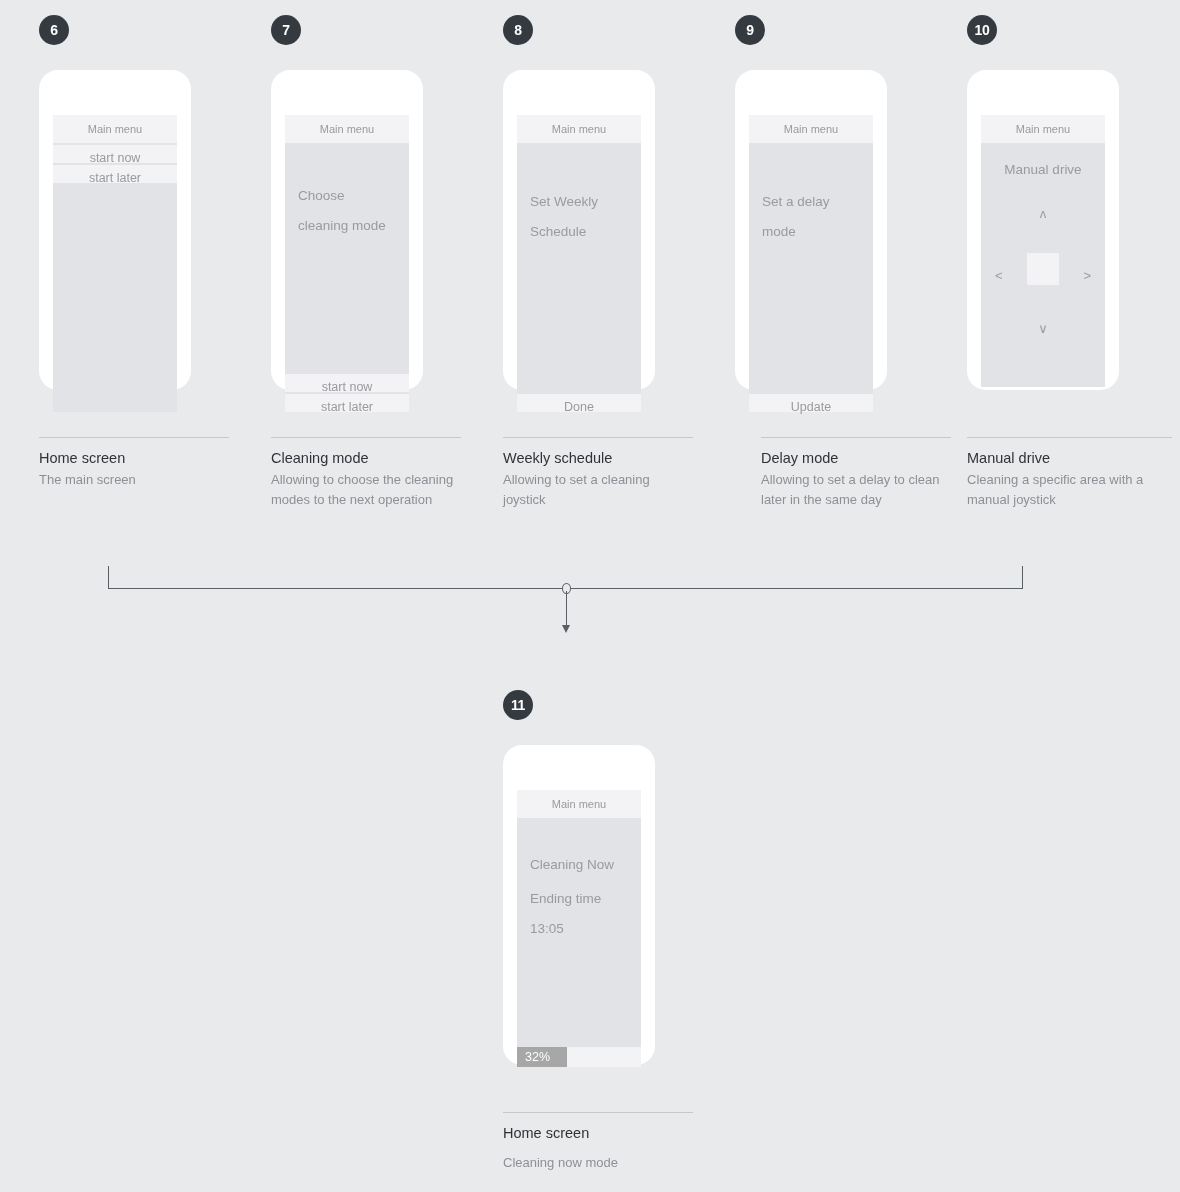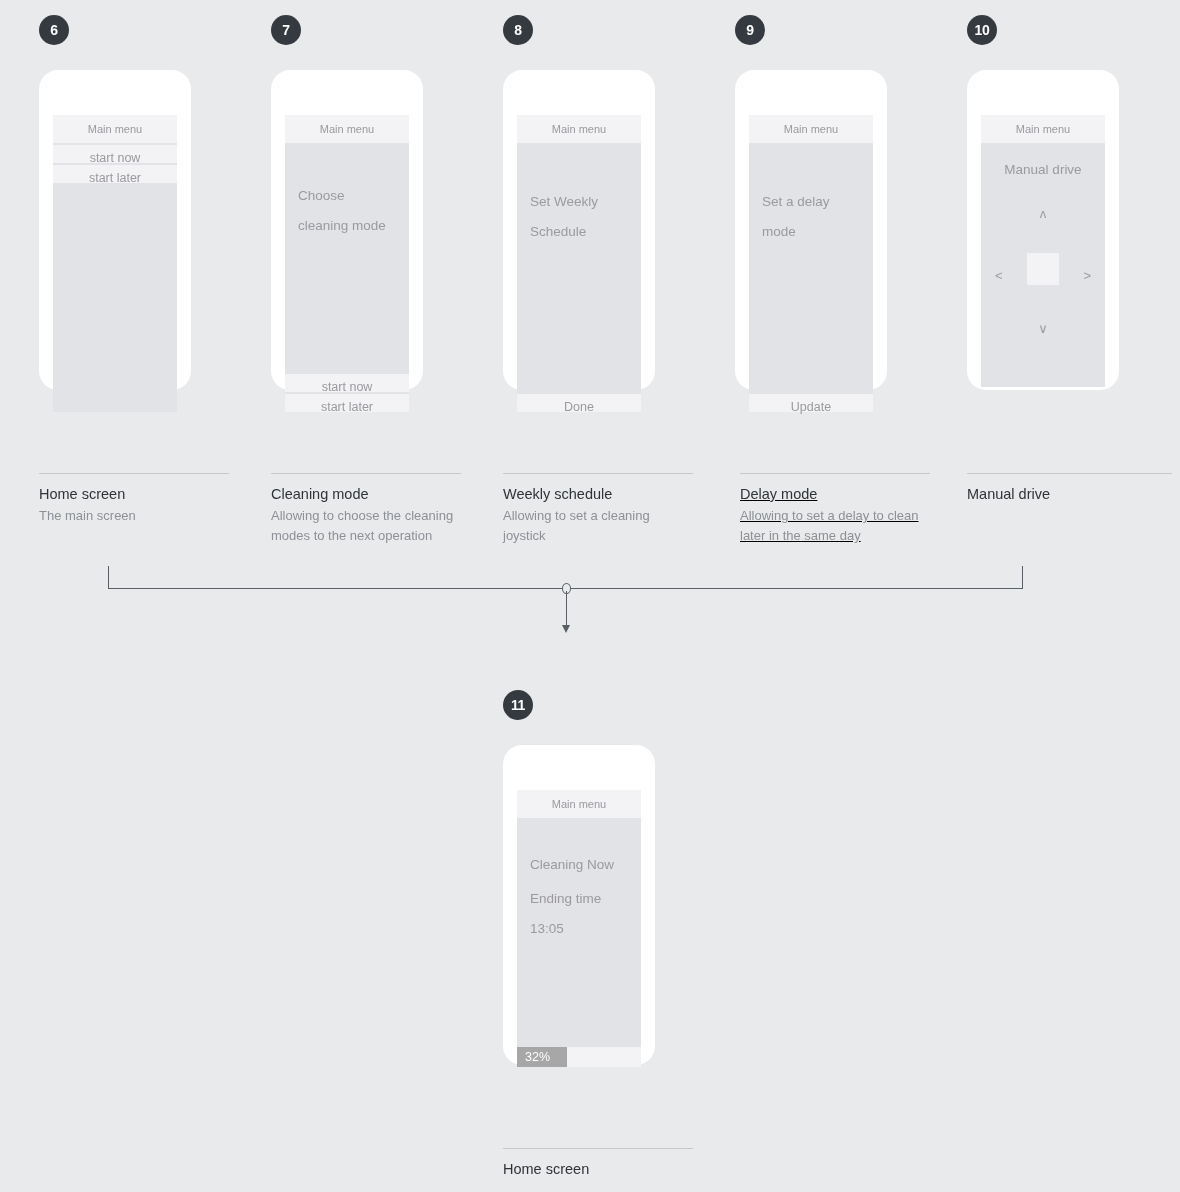--- a/index.html
+++ b/index.html
@@ -142,21 +142,20 @@
     margin-left: -16px;
     width: 32px;
     height: 32px;
     background: #f3f3f5;
   }
 
   
   .caption {
     position: absolute;
     width: 190px;
-    margin-top: 36px;
   }
   .caption-rule {
     border-top: 1px solid #c6c8cc;
     margin-bottom: 11px;
   }
   .caption-title {
     color: #2f3338;
     font-size: 14.5px;
     line-height: 18px;
     margin-bottom: 3px;
@@ -279,21 +278,21 @@
 <div class="phone" style="left:735px; top:70px;">
   <div class="screen" style="height:297px;">
     <div class="screen-header">Main menu</div>
     <div class="screen-body leftish2">
       <div class="screen-line">Set a delay</div>
       <div class="screen-line">mode</div>
     </div>
     <div class="screen-btn">Update</div>
   </div>
 </div>
-<div class="caption" style="left:740px; top:437px;text-decoration:underline;">
+<div class="caption" style="left:761px; top:437px;">
   <div class="caption-rule"></div>
   <div class="caption-title">Delay mode</div>
   <div class="caption-desc">Allowing to set a delay to clean later in the same day</div>
 </div>
 
 <div class="badge" style="left:967px; top:15px;">10</div>
 <div class="phone" style="left:967px; top:70px;">
   <div class="screen" style="height:272px;">
     <div class="screen-header">Main menu</div>
     <div class="screen-body joy">
@@ -304,20 +303,21 @@
         <div class="joy-arrow joy-right">&gt;</div>
         <div class="joy-arrow joy-down">∨</div>
         <div class="joy-center"></div>
       </div>
     </div>
   </div>
 </div>
 <div class="caption wide" style="left:967px; top:437px;">
   <div class="caption-rule"></div>
   <div class="caption-title">Manual drive</div>
+  <div class="caption-desc">Cleaning a specific area with a manual joystick</div>
 </div>
 
 <div class="connector">
   <div class="conn-tick conn-tick-left"></div>
   <div class="conn-tick conn-tick-right"></div>
   <div class="conn-h"></div>
   <div class="conn-dot"></div>
   <div class="conn-down"></div>
   <div class="conn-arrowhead"></div>
 </div>

